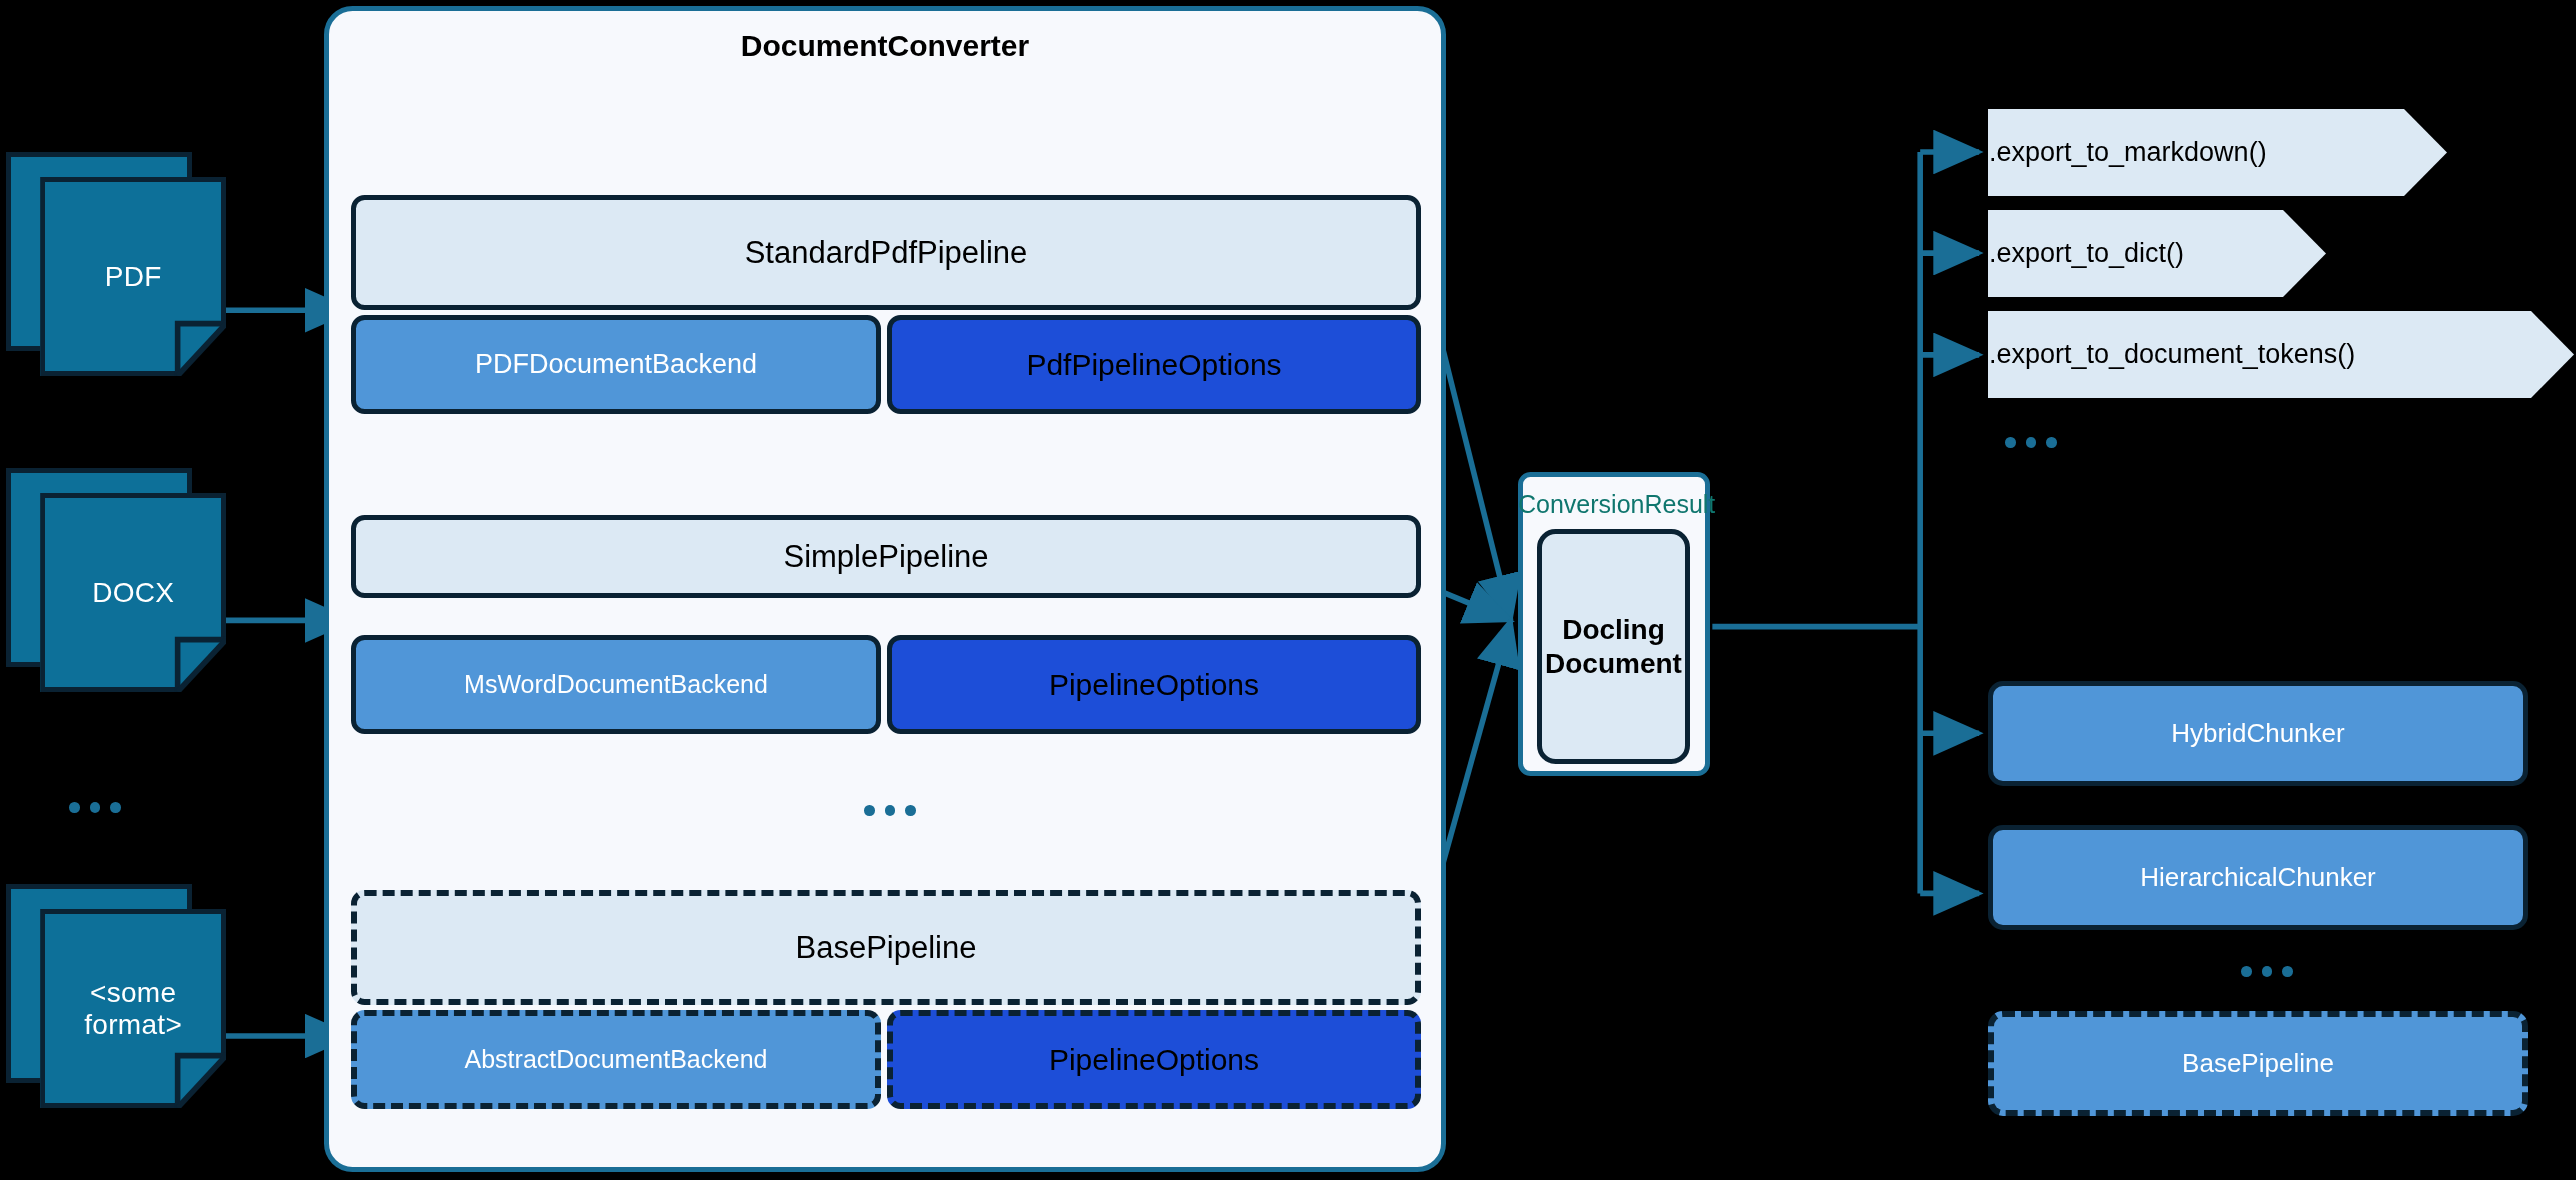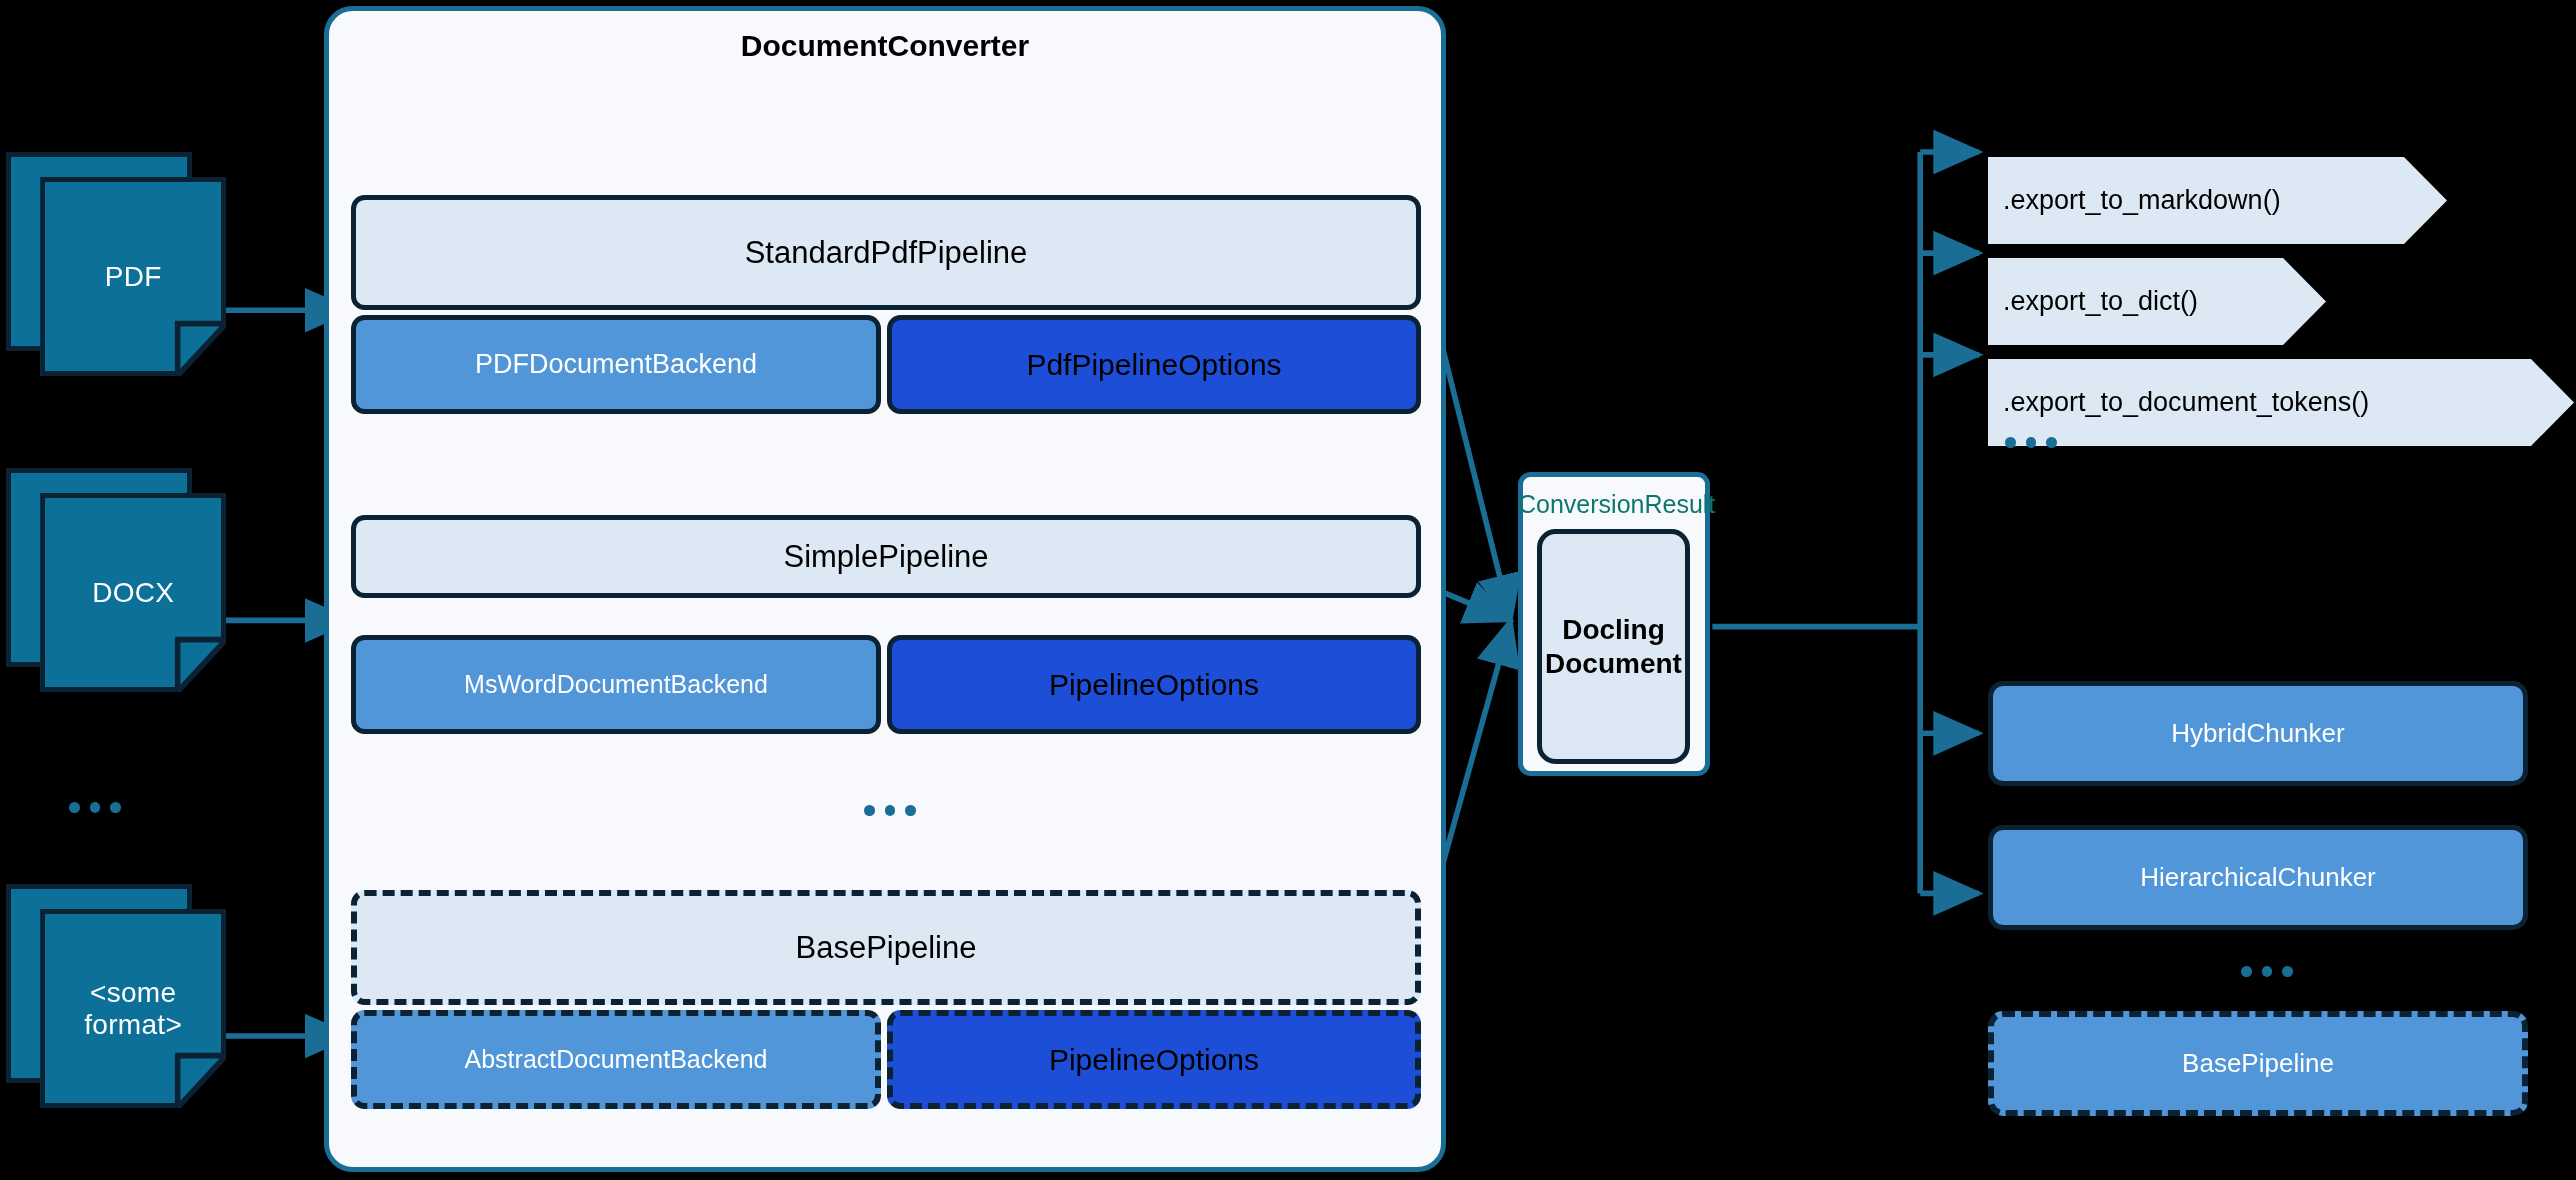--- a/index.html
+++ b/index.html
@@ -48,21 +48,21 @@
        background:#f7f9fd;border:5px solid #1a6e96;border-radius:12.4px;}
   #conv-result-label{left:1518px;top:490px;width:192px;text-align:center;
        font-size:25px;color:#0f766e;}
   #docling-doc{left:1537px;top:529px;width:153px;height:235px;
        background:#dce9f4;border:5px solid #0a2233;border-radius:18.6px;
        display:flex;align-items:center;justify-content:center;text-align:center;
        font-size:28px;font-weight:bold;color:#000;line-height:1.18;}
 
   
   .chev{background:#dce9f4;display:flex;align-items:center;
-       font-size:27px;color:#000;padding-left:15px;box-sizing:border-box;margin-top:48px;}
+       font-size:27px;color:#000;padding-left:1px;box-sizing:border-box;}
 
   
   .chunker{background:#5096d8;border:5.6px solid #0a2233;border-radius:15px;
        display:flex;align-items:center;justify-content:center;
        font-size:26px;color:#ffffff;}
   .chunker.dashed{border-style:dashed;border-width:6.2px;}
 
   
   .dots{display:flex;gap:10px;align-items:center;}
   .dots i{display:block;width:10.5px;height:10.5px;border-radius:50%;background:#1a6e96;}

